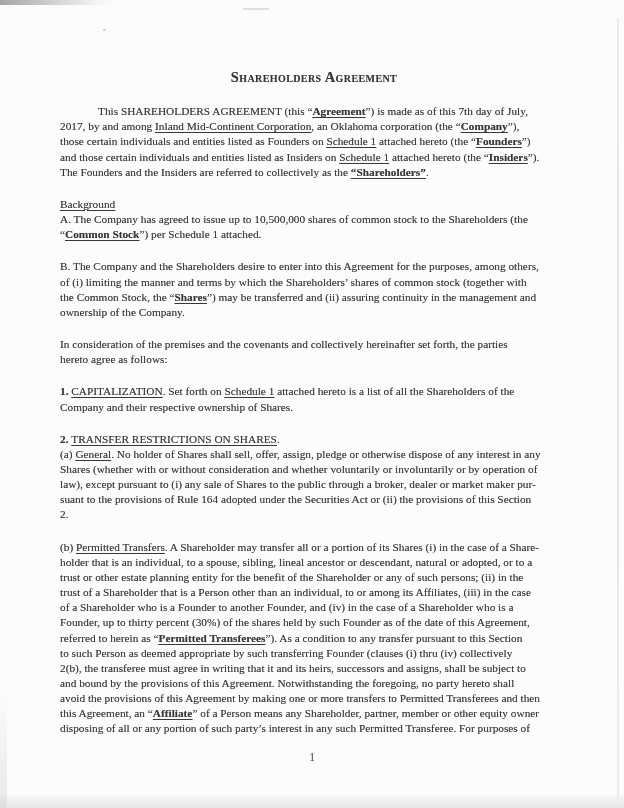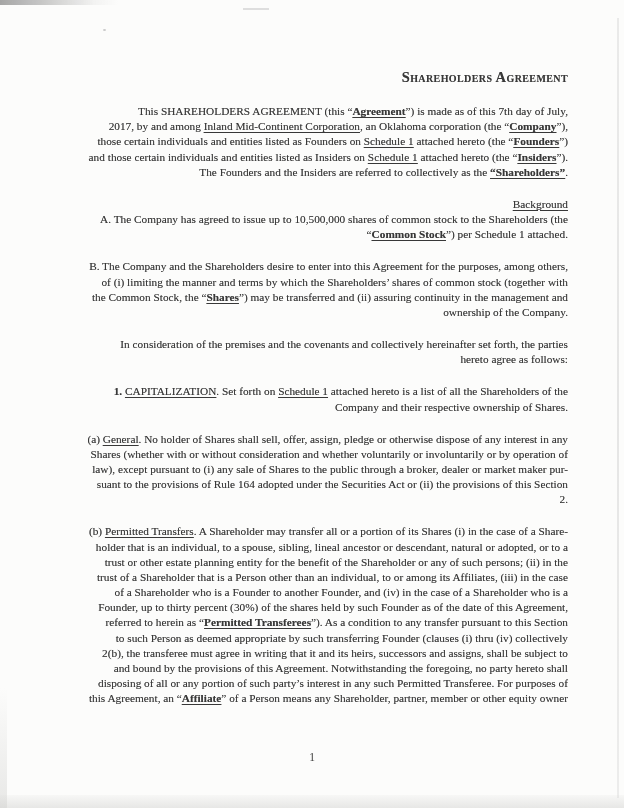--- a/index.html
+++ b/index.html
@@ -44,21 +44,21 @@
   .para{margin:0 0 17px 0;}
   .para.tight{margin-bottom:0;margin-top:9px;}
   .para.title{
     text-align:center;
     font-weight:bold;
     font-variant:small-caps;
     font-size:14.5px;
     letter-spacing:.4px;
     margin-bottom:19px;
   }
-  .line{white-space:nowrap;text-align:right;}
+  .line{white-space:nowrap;}
   .line.indent{padding-left:38px;}
   .b{font-weight:bold;}
   .u{text-decoration:underline;text-decoration-thickness:1px;text-underline-offset:2px;}
   .page-number{
     position:absolute;left:0;right:0;top:751px;
     text-align:center;
     font-size:11.5px;
     color:#3c3c3c;
   }
 </style>
@@ -98,37 +98,41 @@
         <div class="line"><span>ownership of the Company.</span></div>
       </div>
       <div class="para">
         <div class="line"><span>In consideration of the premises and the covenants and collectively hereinafter set forth, the parties</span></div>
         <div class="line"><span>hereto agree as follows:</span></div>
       </div>
       <div class="para">
         <div class="line"><span class="b">1. </span><span class="u">CAPITALIZATION</span><span>. Set forth on </span><span class="u">Schedule 1</span><span> attached hereto is a list of all the Shareholders of the</span></div>
         <div class="line"><span>Company and their respective ownership of Shares.</span></div>
       </div>
+      <div class="para tight">
+        <div class="line"><span class="b">2. </span><span class="u">TRANSFER RESTRICTIONS ON SHARES</span><span>.</span></div>
+      </div>
       <div class="para">
         <div class="line"><span>(a) </span><span class="u">General</span><span>. No holder of Shares shall sell, offer, assign, pledge or otherwise dispose of any interest in any</span></div>
         <div class="line"><span>Shares (whether with or without consideration and whether voluntarily or involuntarily or by operation of</span></div>
         <div class="line"><span>law), except pursuant to (i) any sale of Shares to the public through a broker, dealer or market maker pur-</span></div>
         <div class="line"><span>suant to the provisions of Rule 164 adopted under the Securities Act or (ii) the provisions of this Section</span></div>
         <div class="line"><span>2.</span></div>
       </div>
       <div class="para">
         <div class="line"><span>(b) </span><span class="u">Permitted Transfers</span><span>. A Shareholder may transfer all or a portion of its Shares (i) in the case of a Share-</span></div>
         <div class="line"><span>holder that is an individual, to a spouse, sibling, lineal ancestor or descendant, natural or adopted, or to a</span></div>
         <div class="line"><span>trust or other estate planning entity for the benefit of the Shareholder or any of such persons; (ii) in the</span></div>
         <div class="line"><span>trust of a Shareholder that is a Person other than an individual, to or among its Affiliates, (iii) in the case</span></div>
         <div class="line"><span>of a Shareholder who is a Founder to another Founder, and (iv) in the case of a Shareholder who is a</span></div>
         <div class="line"><span>Founder, up to thirty percent (30%) of the shares held by such Founder as of the date of this Agreement,</span></div>
         <div class="line"><span>referred to herein as “</span><span class="b u">Permitted Transferees</span><span>”). As a condition to any transfer pursuant to this Section</span></div>
         <div class="line"><span>to such Person as deemed appropriate by such transferring Founder (clauses (i) thru (iv) collectively</span></div>
         <div class="line"><span>2(b), the transferee must agree in writing that it and its heirs, successors and assigns, shall be subject to</span></div>
         <div class="line"><span>and bound by the provisions of this Agreement. Notwithstanding the foregoing, no party hereto shall</span></div>
+        <div class="line"><span>avoid the provisions of this Agreement by making one or more transfers to Permitted Transferees and then</span></div>
+        <div class="line"><span>this Agreement, an “</span><span class="b u">Affiliate</span><span>” of a Person means any Shareholder, partner, member or other equity owner</span></div>
         <div class="line"><span>disposing of all or any portion of such party’s interest in any such Permitted Transferee. For purposes of</span></div>
-        <div class="line"><span>this Agreement, an “</span><span class="b u">Affiliate</span><span>” of a Person means any Shareholder, partner, member or other equity owner</span></div>
       </div>
     </div>
 
   <div class="page-number">1</div>
 </div>
 
 </body></html>

